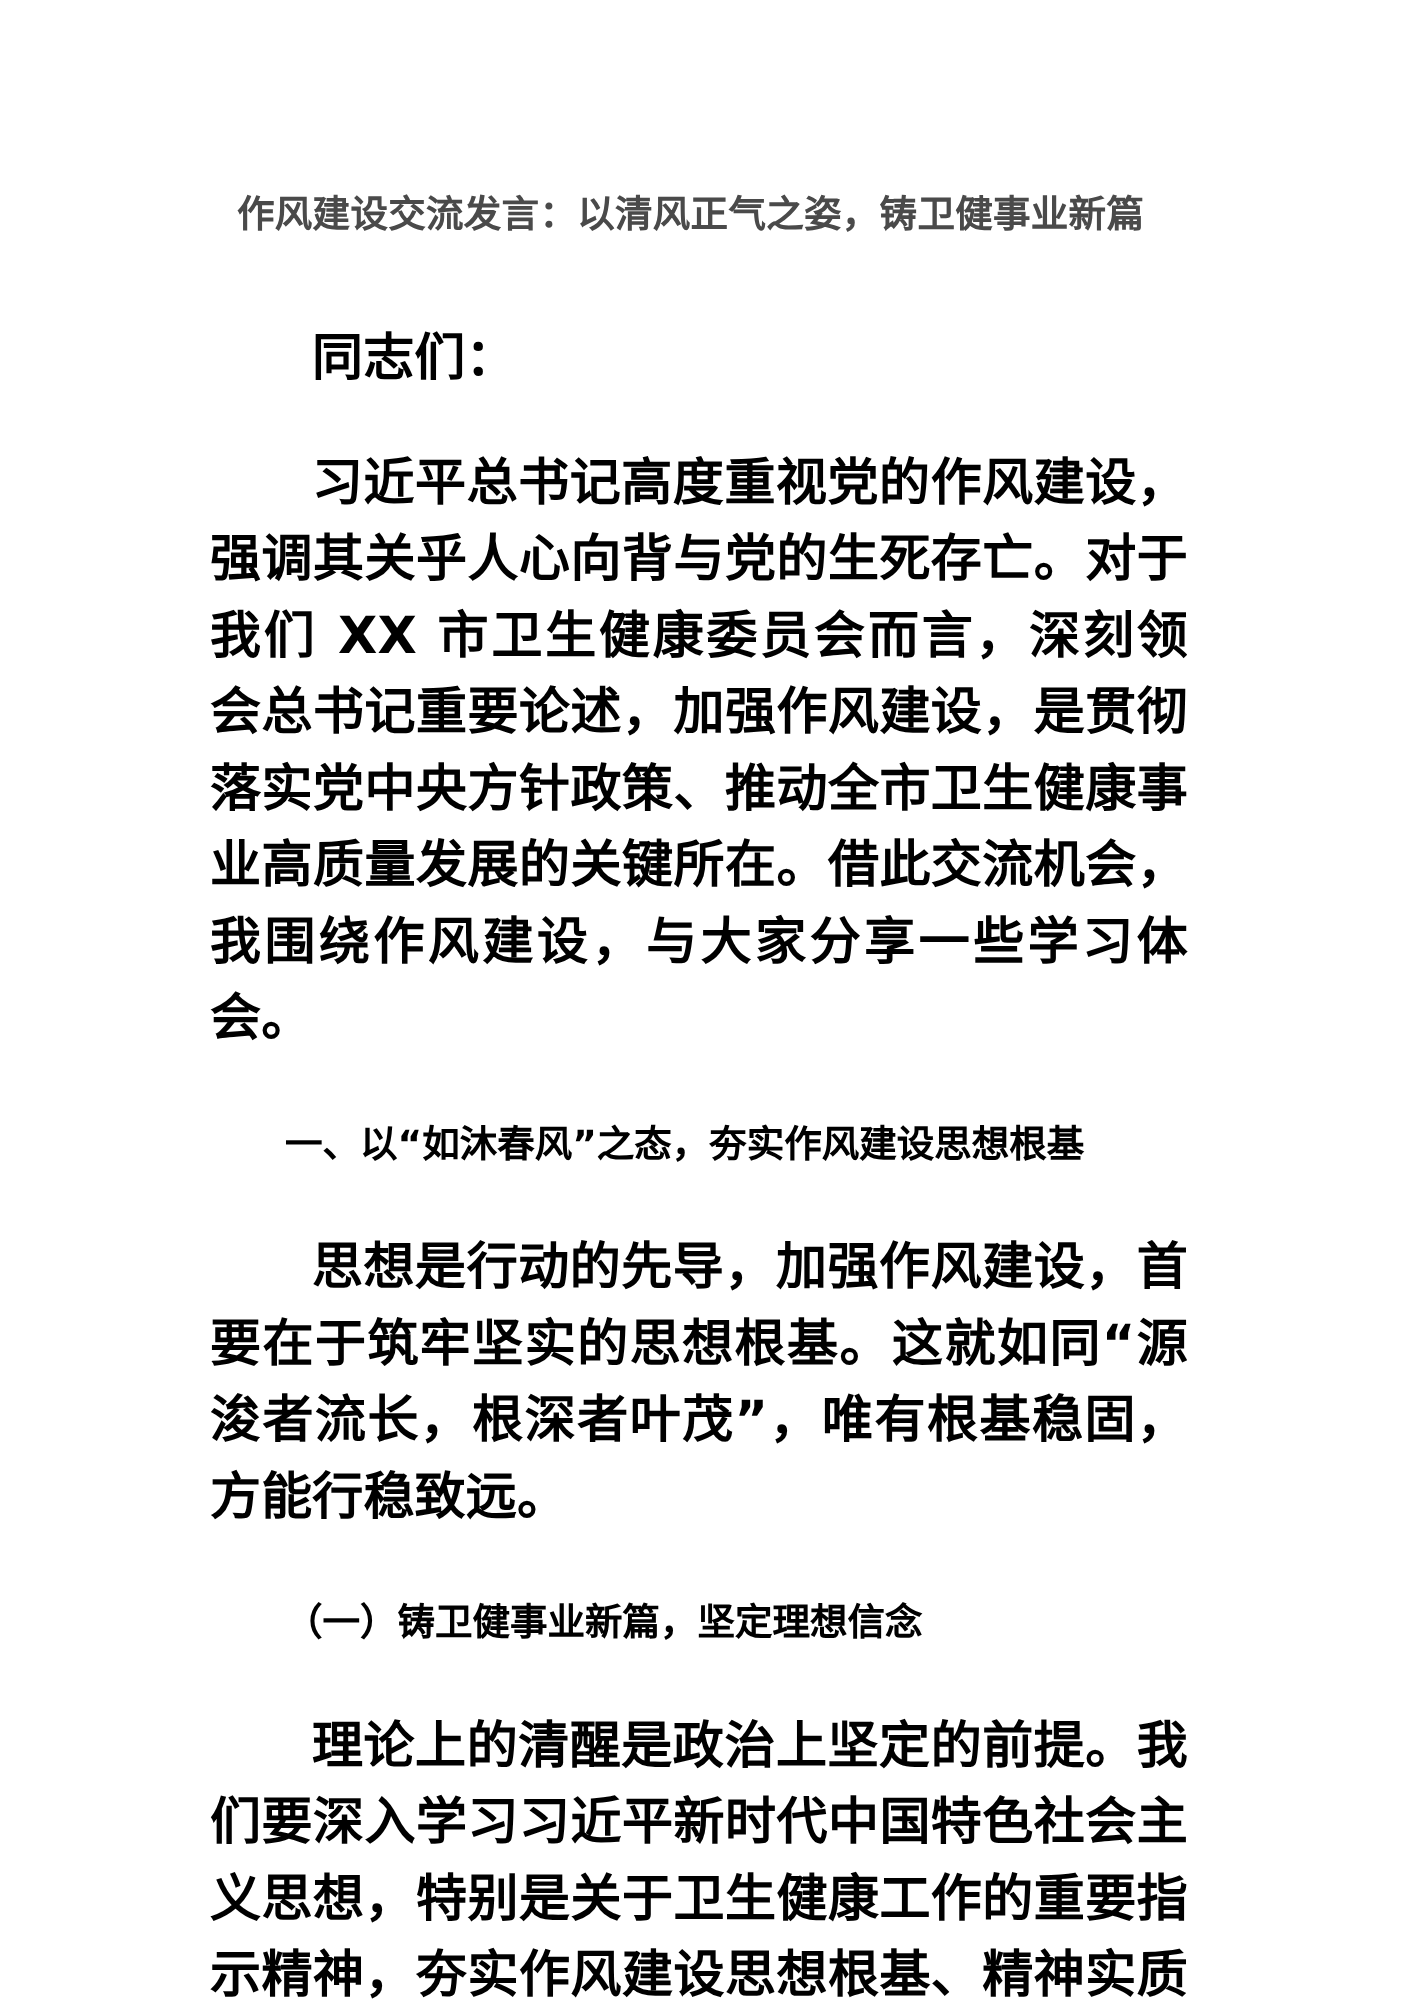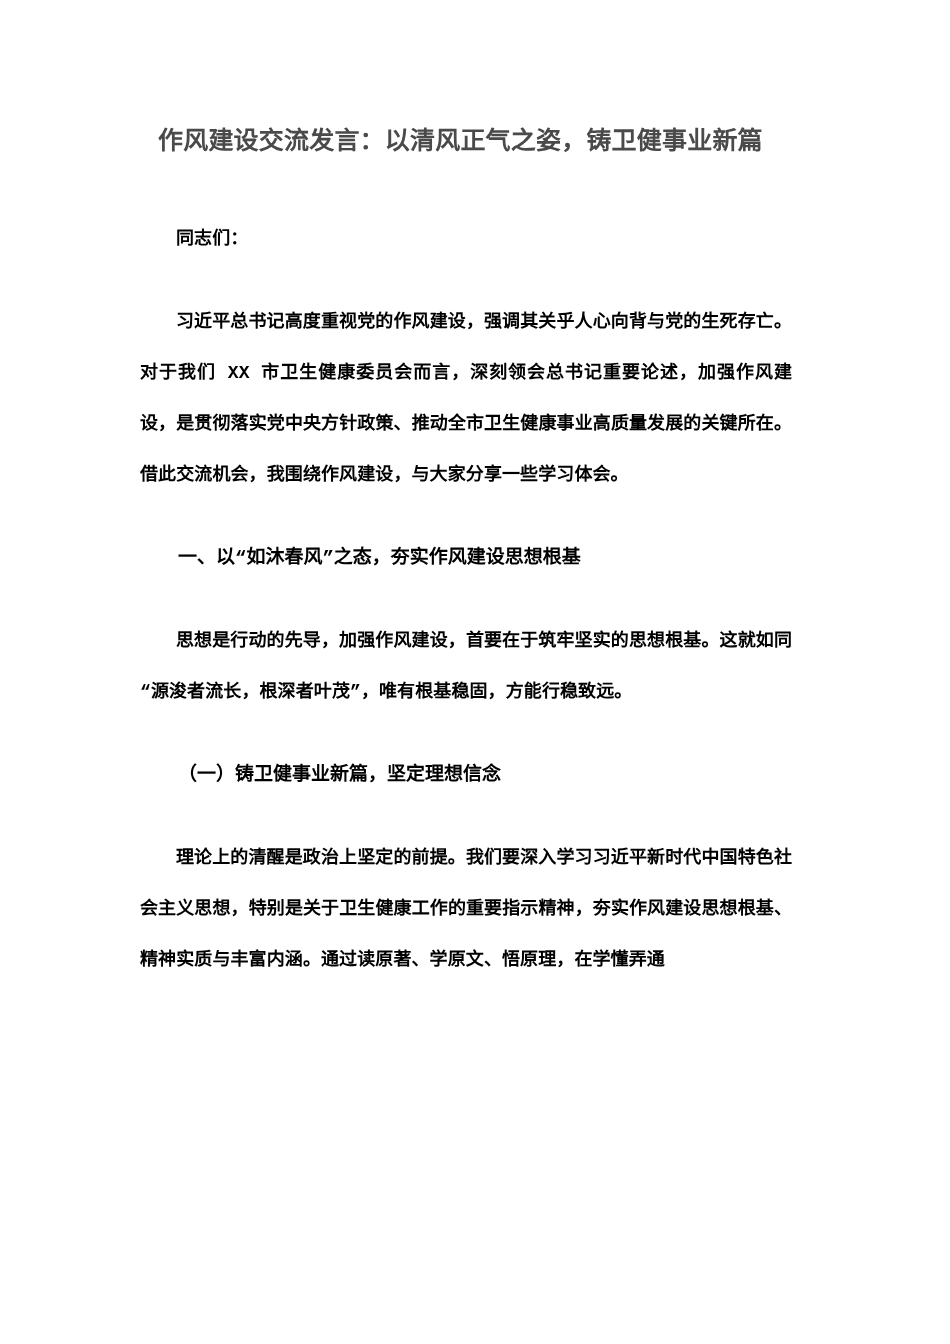--- a/index.html
+++ b/index.html
@@ -14,21 +14,20 @@
     overflow: hidden;
     font-family: "DejaVu Sans", "Liberation Sans", sans-serif;
     -webkit-font-smoothing: antialiased;
   }
   #page {
     position: relative;
     width: 950px;
     height: 1184px;
     background: #ffffff;
     box-sizing: border-box;
-    font-family: Liberation Mono, monospace;
   }
   #doc-body {
     position: absolute;
     left: 140px;
     top: 0;
     width: 652px;
   }
 
   
   .doc-title {
@@ -43,40 +42,40 @@
     white-space: nowrap;
     padding-top: 126px;
     padding-left: 18px;
   }
 
   
   .para {
     margin: 0;
     padding: 0;
     color: #000000;
-    font-size: 18px;
+    font-size: 34px;
     font-weight: 700;
     line-height: 51px;
     letter-spacing: 0.1px;
     text-align: justify;
     text-justify: inter-ideograph;
     text-indent: 2em;
     word-break: break-all;
   }
 
   
   .gap-salutation { height: 54px; }
   .gap-block      { height: 32px; }
 
   .heading-1,
   .heading-2 {
     margin: 0;
     padding: 0;
     color: #000000;
-    font-size: 19px;
+    font-size: 25px;
     font-weight: 700;
     line-height: 51px;
     text-indent: 2em;
     text-align: left;
     white-space: nowrap;
   }
 </style>
 </head>
 <body>
 

